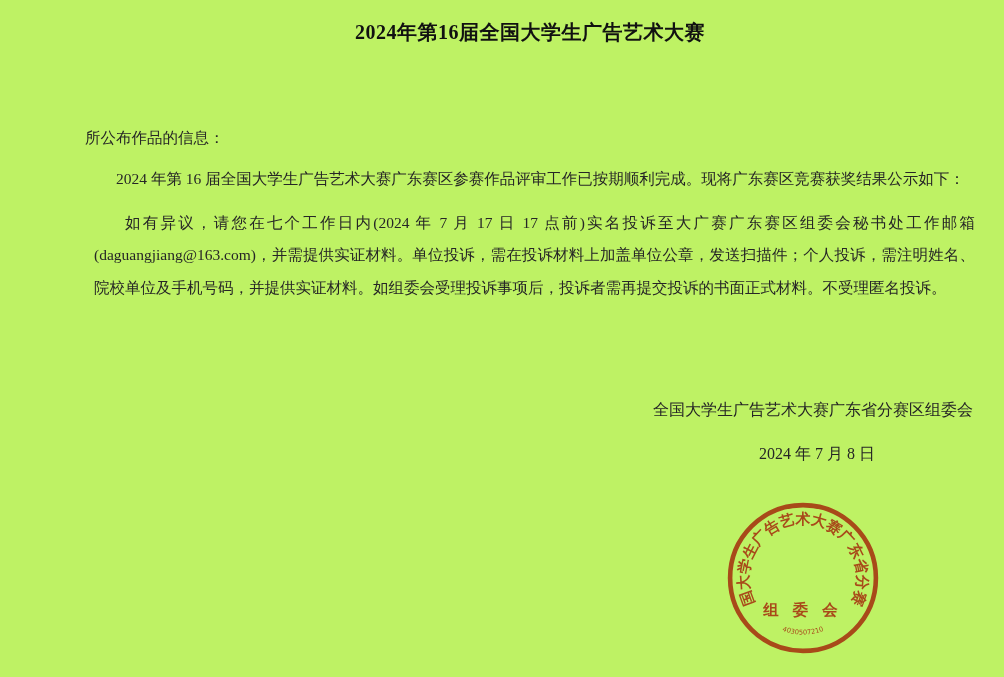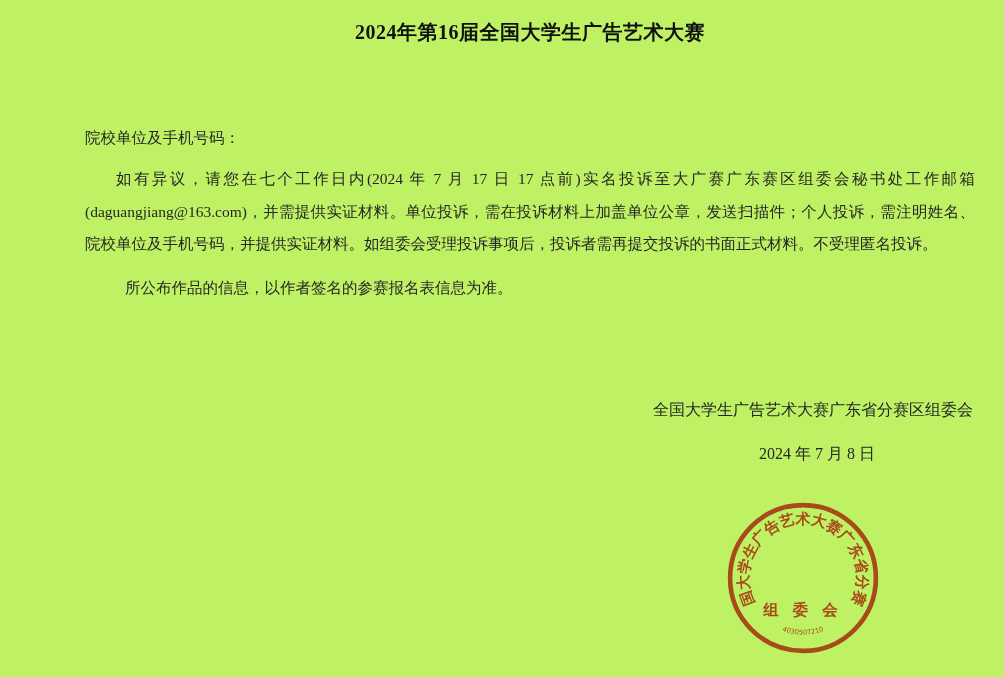--- a/index.html
+++ b/index.html
@@ -81,23 +81,23 @@
 </head>
 <body>
 
 <div class="page">
 
   <div class="title-block">
     <div class="title-line">2024年第16届全国大学生广告艺术大赛</div>
   </div>
 
   <div class="body-block">
-    <p class="salutation">院校单位及手机号码：</p>
+    <p class="salutation">所公布作品的信息：</p>
+    <p class="para">2024 年第 16 届全国大学生广告艺术大赛广东赛区参赛作品评审工作已按期顺利完成。现将广东赛区竞赛获奖结果公示如下：</p>
     <p class="para">如有异议，请您在七个工作日内(2024 年 7 月 17 日 17 点前)实名投诉至大广赛广东赛区组委会秘书处工作邮箱(daguangjiang@163.com)，并需提供实证材料。单位投诉，需在投诉材料上加盖单位公章，发送扫描件；个人投诉，需注明姓名、院校单位及手机号码，并提供实证材料。如组委会受理投诉事项后，投诉者需再提交投诉的书面正式材料。不受理匿名投诉。</p>
-    <p class="para">所公布作品的信息，以作者签名的参赛报名表信息为准。</p>
   </div>
 
   <div class="footer-block">
     <div class="signature-line">全国大学生广告艺术大赛广东省分赛区组委会</div>
     <div class="date-line">2024 年 7 月 8 日</div>
   </div>
 
   <div class="seal">
     <svg viewBox="0 0 150 150" xmlns="http://www.w3.org/2000/svg">
       <defs>

